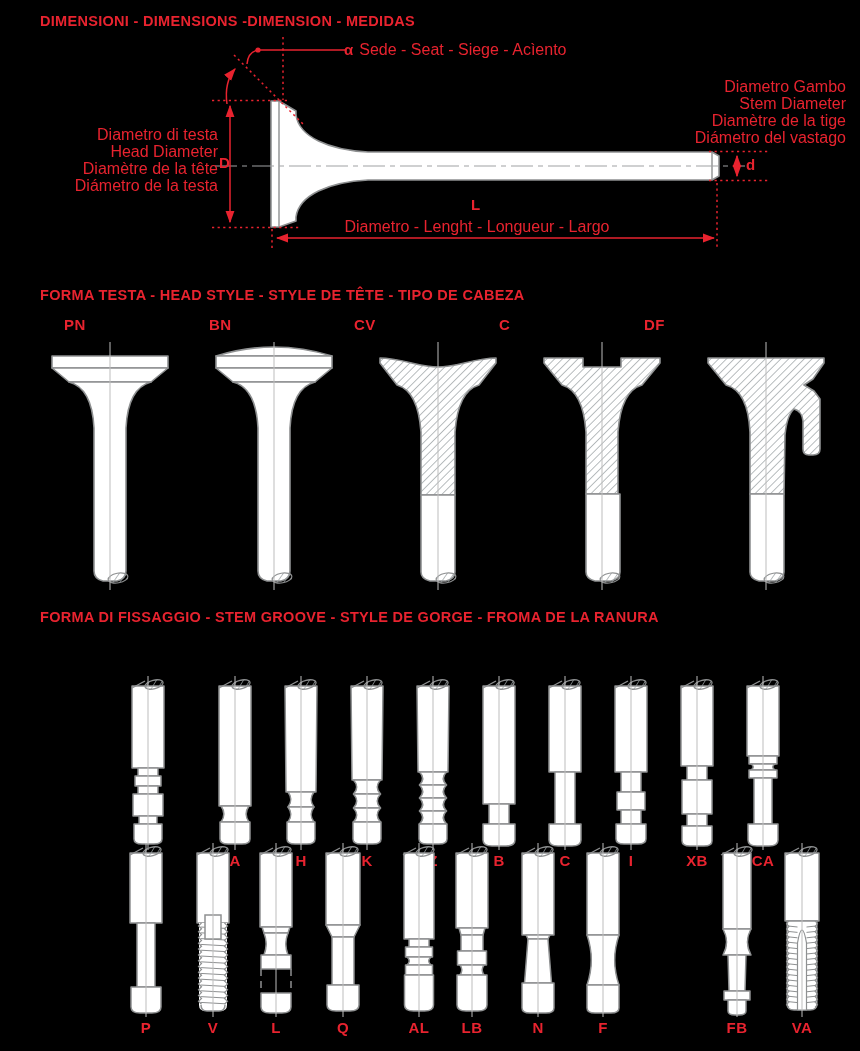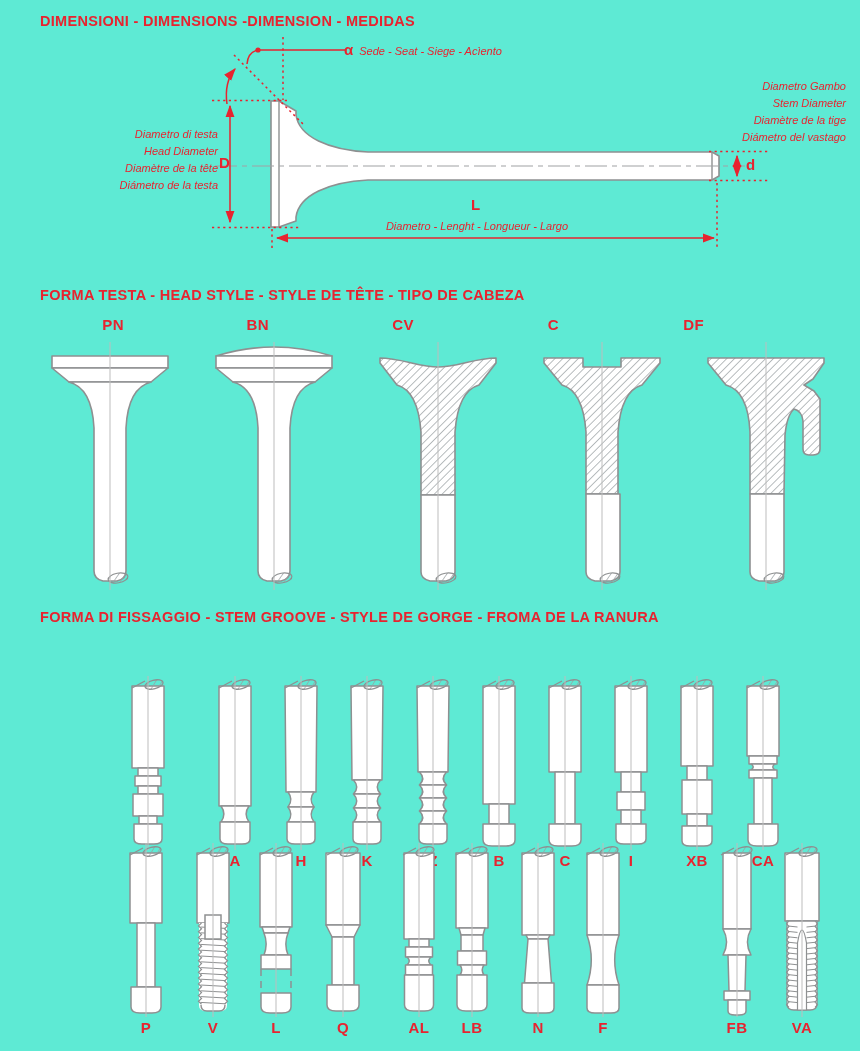--- a/index.html
+++ b/index.html
@@ -1,25 +1,25 @@
 <!DOCTYPE html>
 <html style="--red: #e8232f; --gray: #8e9091;"><head>
 <meta charset="utf-8">
 <style>
   html,body{margin:0;padding:0;background:#fff;}
-  #page{position:relative;width:860px;height:1051px;background:#5eead4;overflow:hidden;
+  #page{position:relative;width:860px;height:1051px;background:#000000;overflow:hidden;
         font-family:"Liberation Sans",sans-serif;}
   .abs{position:absolute;}
   .sec-title{position:absolute;font-size:14.5px;font-weight:700;color:var(--red,#e8232f);
              letter-spacing:.3px;white-space:nowrap;}
-  .red-note{color:var(--red,#e8232f);font-size:11px;line-height:17px;font-style:italic;}
+  .red-note{color:var(--red,#e8232f);font-size:16px;line-height:17px;}
   .dim-sym{color:var(--red,#e8232f);font-weight:700;font-size:15px;}
   .rlines{position:absolute;text-align:right;}
   .alpha-row{position:absolute;display:flex;align-items:baseline;gap:6px;white-space:nowrap;}
-  .head-label{position:absolute;width:60px;text-align:right;font-weight:700;font-size:15px;
+  .head-label{position:absolute;width:60px;text-align:left;font-weight:700;font-size:15px;
               color:var(--red,#e8232f);letter-spacing:.4px;}
   .head-fig{position:absolute;top:338px;width:132px;height:258px;}
   .stem-row{position:absolute;left:0;top:0;width:860px;height:198px;}
   .stem-fig{position:absolute;width:66px;text-align:center;}
   .stem-label{font-weight:700;font-size:15px;color:var(--red,#e8232f);letter-spacing:.4px;margin-top:2px;}
   svg{display:block;}
   .center-len{position:absolute;text-align:center;}
 </style>
 </head>
 <body>

